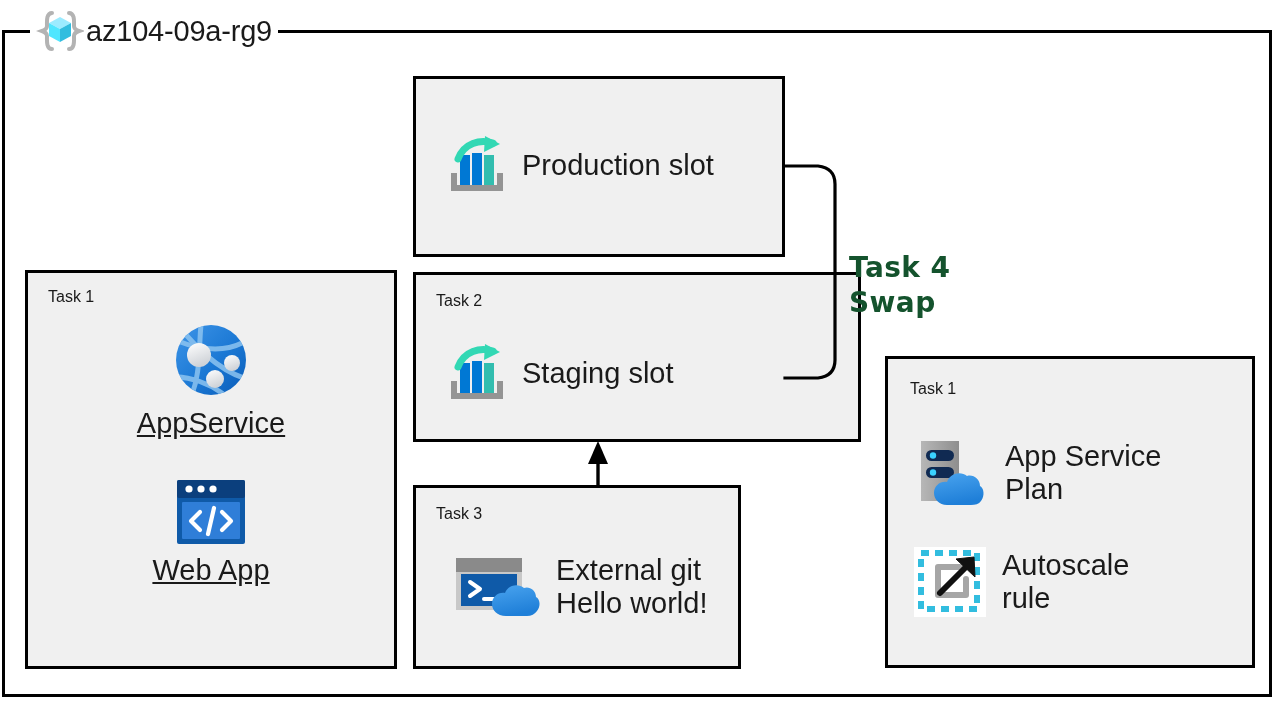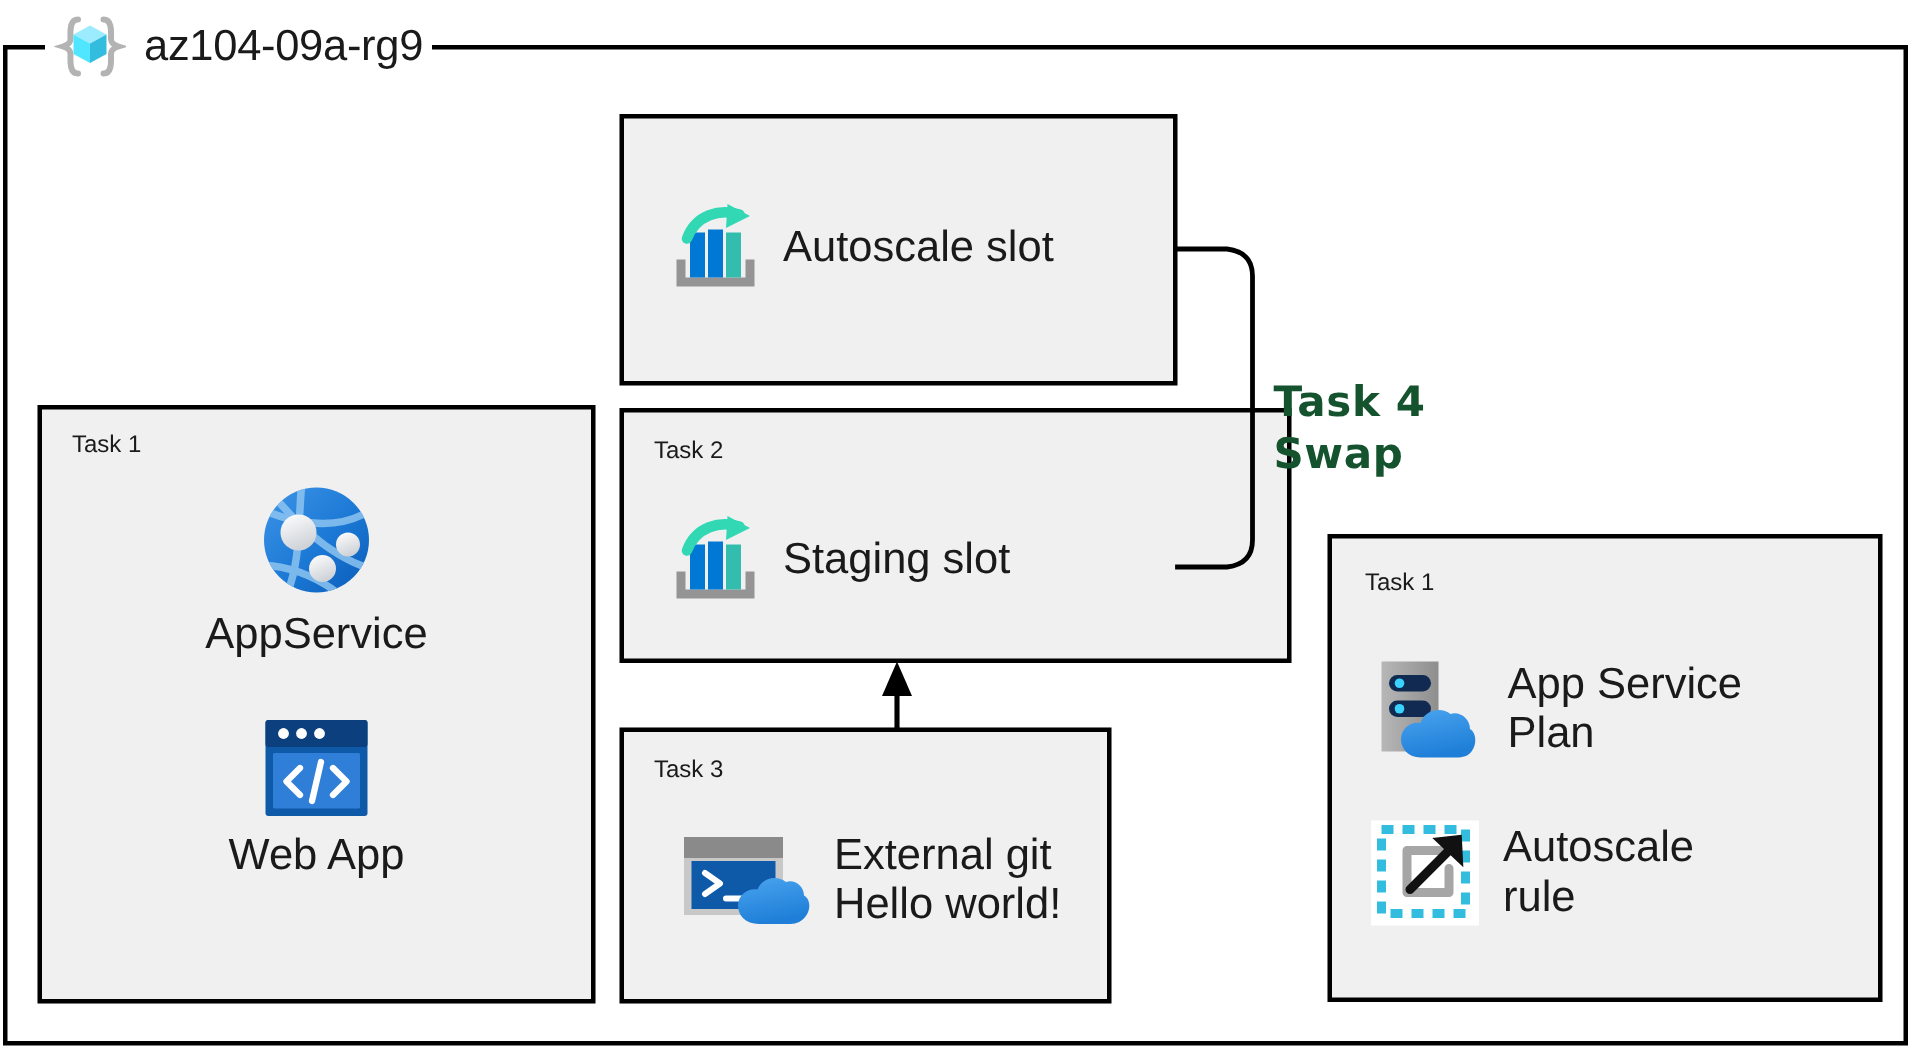--- a/index.html
+++ b/index.html
@@ -33,21 +33,21 @@
   
   .rg-title-notch {
     position: absolute;
     left: 30px;
     top: 18px;
     height: 26px;
     background: #ffffff;
     z-index: 3;
     display: flex;
     align-items: center;
-    gap: 12px;
+    gap: 2px;
     padding: 0 6px;
   }
   .rg-title-text {
     font-size: 29px;
     color: #1a1a1a;
     line-height: 1;
     white-space: nowrap;
     letter-spacing: -0.2px;
   }
 
@@ -91,20 +91,21 @@
     display: flex;
     flex-direction: column;
     align-items: center;
     gap: 10px;
   }
   .stack-label {
     font-size: 29px;
     color: #1a1a1a;
     line-height: 1;
     white-space: nowrap;
+    text-decoration: underline;
   }
 
   
   .connector-svg {
     position: absolute;
     left: 0;
     top: 0;
     width: 1284px;
     height: 706px;
     pointer-events: none;
@@ -159,21 +160,21 @@
           <path d="M5 38 L11 38 L11 50 L51 50 L51 38 L57 38 L57 56 L5 56 Z" fill="#949494"></path>
 
           <rect x="14" y="20" width="10" height="30" fill="#0078d4"></rect>
           <rect x="26" y="18" width="10" height="32" fill="#0078d4"></rect>
           <rect x="38" y="20" width="10" height="30" fill="#32bdaf"></rect>
 
           <path d="M12 24 C18 8 34 4 47 8" fill="none" stroke="#32d8b4" stroke-width="7" stroke-linecap="round"></path>
           <path d="M39 1 L54 9 L38 17 Z" fill="#32d8b4"></path>
         </svg>
       </span>
-      <span class="row-label">Autoscale slot</span>
+      <span class="row-label">Production slot</span>
     </div>
   </div>
 
   <div class="box" style="left:25px; top:270px; width:372px; height:399px;">
     <div class="box-label" style="left:20px; top:16px;">Task 1</div>
 
     <div class="stack-item" style="left:83px; top:48px; width:200px;">
       <span>
         <svg class="icon-svg" width="78" height="78" viewBox="0 0 78 78">
           <defs>

